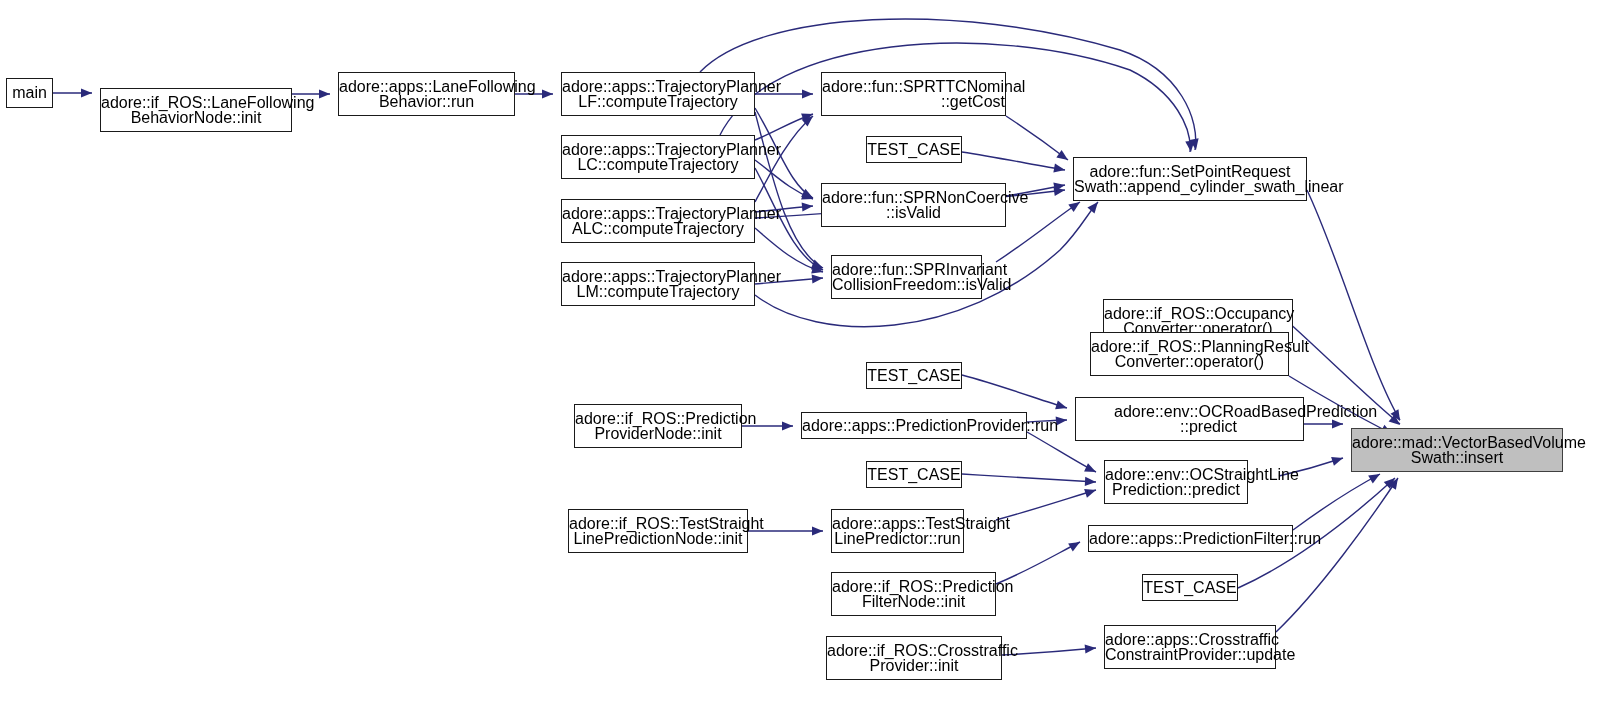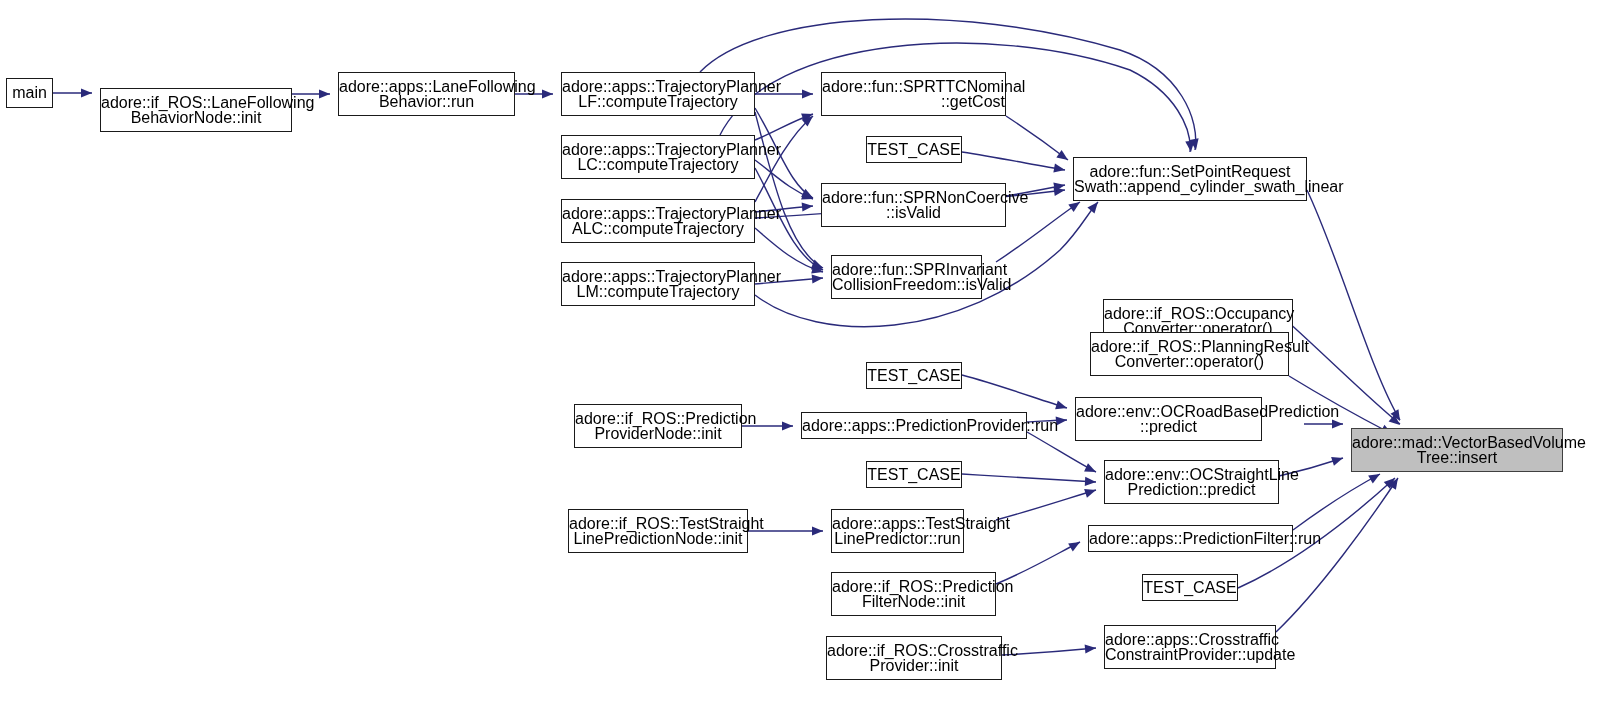--- a/index.html
+++ b/index.html
@@ -155,33 +155,33 @@
       <div class="node" style="left: 1073px; top: 157px; width: 234px; height: 44px;"><span class="lbl">adore::fun::SetPointRequest
 Swath::append_cylinder_swath_linear</span></div>
       <div class="node" style="left: 1103px; top: 287px; width: 190px; height: 44px; margin-top: 12px;"><span class="lbl">adore::if_ROS::Occupancy
 Converter::operator()</span></div>
       <div class="node" style="left: 1090px; top: 332px; width: 199px; height: 44px;"><span class="lbl">adore::if_ROS::PlanningResult
 Converter::operator()</span></div>
       <div class="node" style="left: 866px; top: 362px; width: 96px; height: 27px;"><span class="lbl">TEST_CASE</span></div>
       <div class="node" style="left: 574px; top: 404px; width: 168px; height: 44px;"><span class="lbl">adore::if_ROS::Prediction
 ProviderNode::init</span></div>
       <div class="node" style="left: 801px; top: 412px; width: 226px; height: 27px;"><span class="lbl">adore::apps::PredictionProvider::run</span></div>
-      <div class="node" style="left: 1075px; top: 397px; width: 187px; height: 44px;"><span class="lbl">adore::env::OCRoadBasedPrediction
+      <div class="node" style="left: 1075px; top: 397px; width: 229px; height: 44px; padding-left: 38px;"><span class="lbl">adore::env::OCRoadBasedPrediction
 ::predict</span></div>
       <div class="node" style="left: 866px; top: 461px; width: 96px; height: 27px;"><span class="lbl">TEST_CASE</span></div>
-      <div class="node" style="left: 1104px; top: 460px; width: 175px; height: 44px;"><span class="lbl">adore::env::OCStraightLine
+      <div class="node" style="left: 1104px; top: 460px; width: 144px; height: 44px;"><span class="lbl">adore::env::OCStraightLine
 Prediction::predict</span></div>
       <div class="node" style="left: 568px; top: 509px; width: 180px; height: 44px;"><span class="lbl">adore::if_ROS::TestStraight
 LinePredictionNode::init</span></div>
       <div class="node" style="left: 831px; top: 509px; width: 133px; height: 44px;"><span class="lbl">adore::apps::TestStraight
 LinePredictor::run</span></div>
       <div class="node" style="left: 1088px; top: 525px; width: 205px; height: 27px; text-align: right;"><span class="lbl">adore::apps::PredictionFilter::run</span></div>
       <div class="node" style="left: 831px; top: 572px; width: 165px; height: 44px;"><span class="lbl">adore::if_ROS::Prediction
 FilterNode::init</span></div>
       <div class="node" style="left: 1142px; top: 574px; width: 96px; height: 27px;"><span class="lbl">TEST_CASE</span></div>
       <div class="node" style="left: 826px; top: 636px; width: 176px; height: 44px;"><span class="lbl">adore::if_ROS::Crosstraffic
 Provider::init</span></div>
       <div class="node" style="left: 1104px; top: 625px; width: 172px; height: 44px;"><span class="lbl">adore::apps::Crosstraffic
 ConstraintProvider::update</span></div>
       <div class="node highlight" style="left: 1351px; top: 428px; width: 212px; height: 44px;"><span class="lbl">adore::mad::VectorBasedVolume
-Tree::insert</span></div>
+Swath::insert</span></div>
     </div>
 </div>
 
 </body></html>

